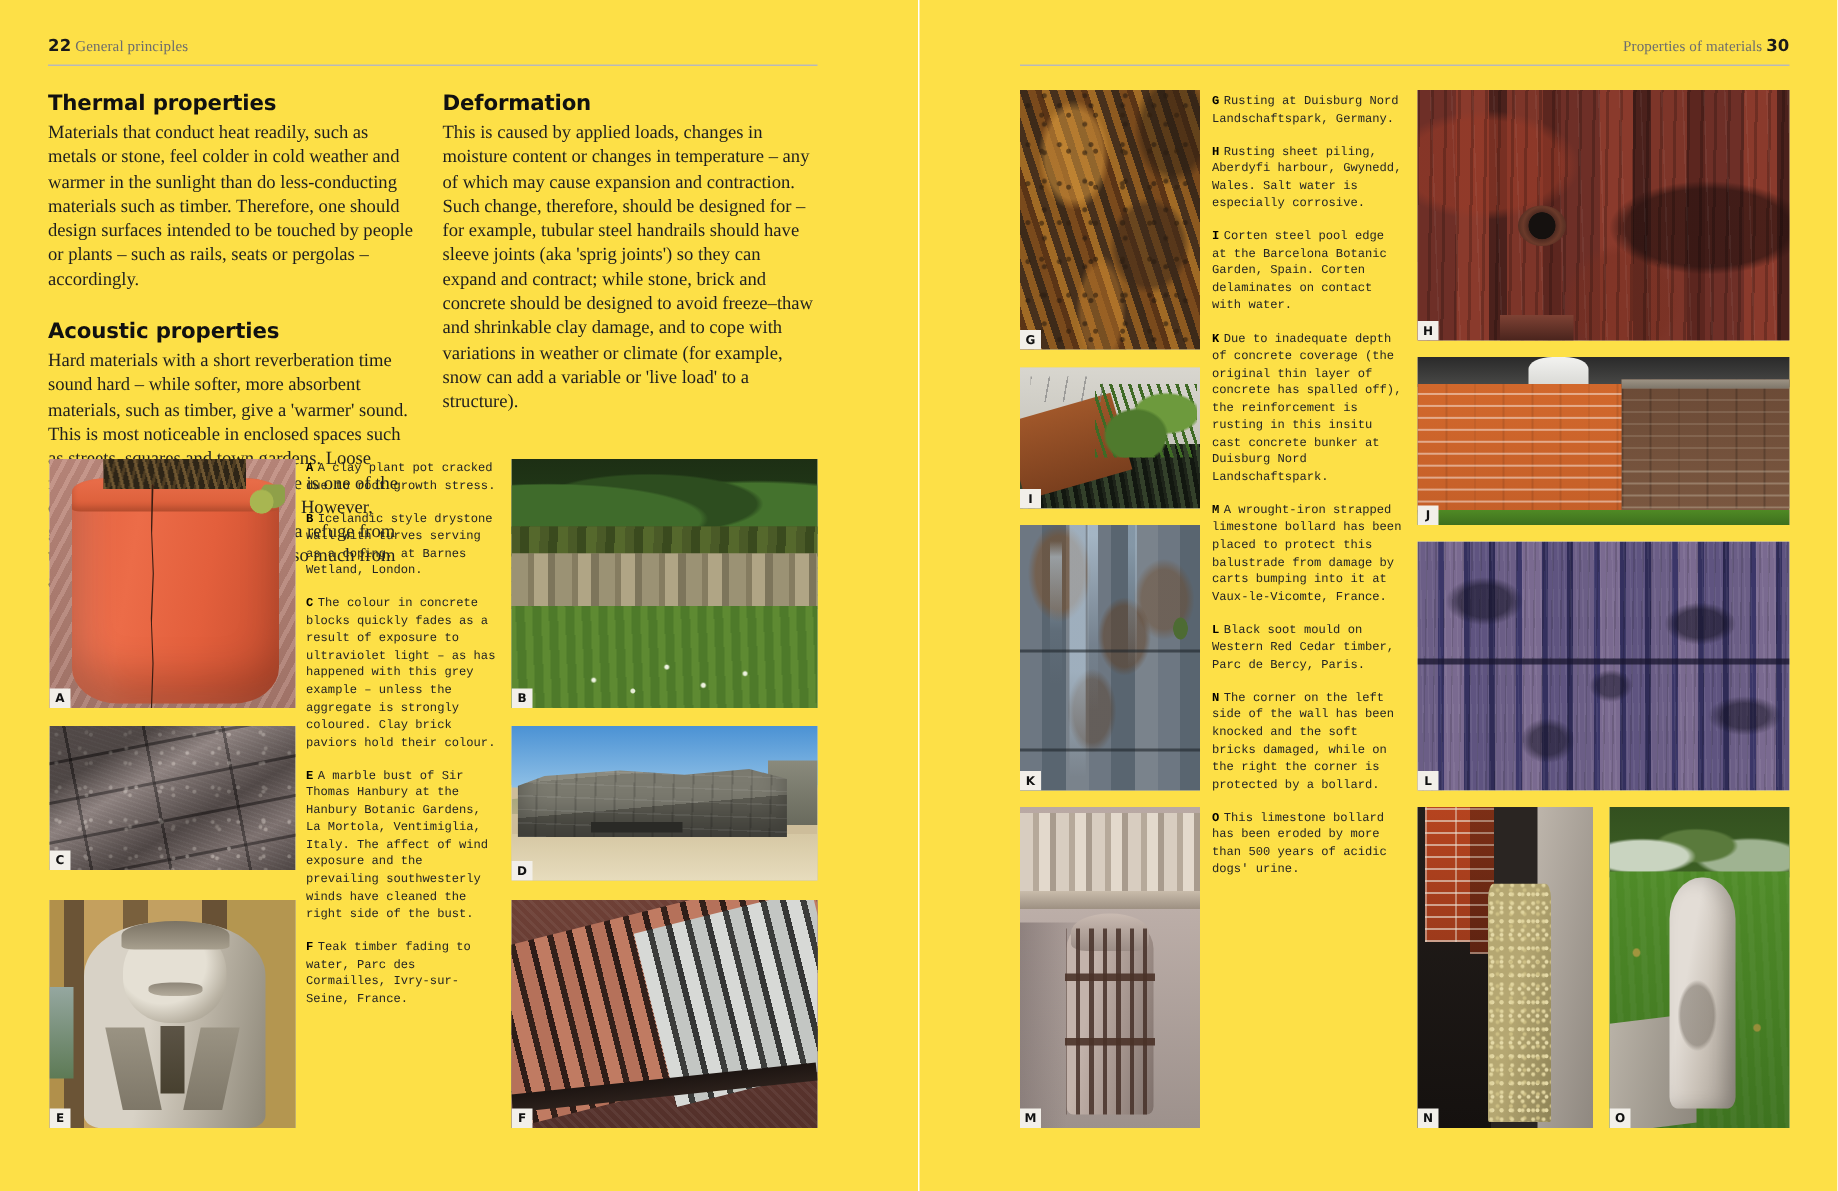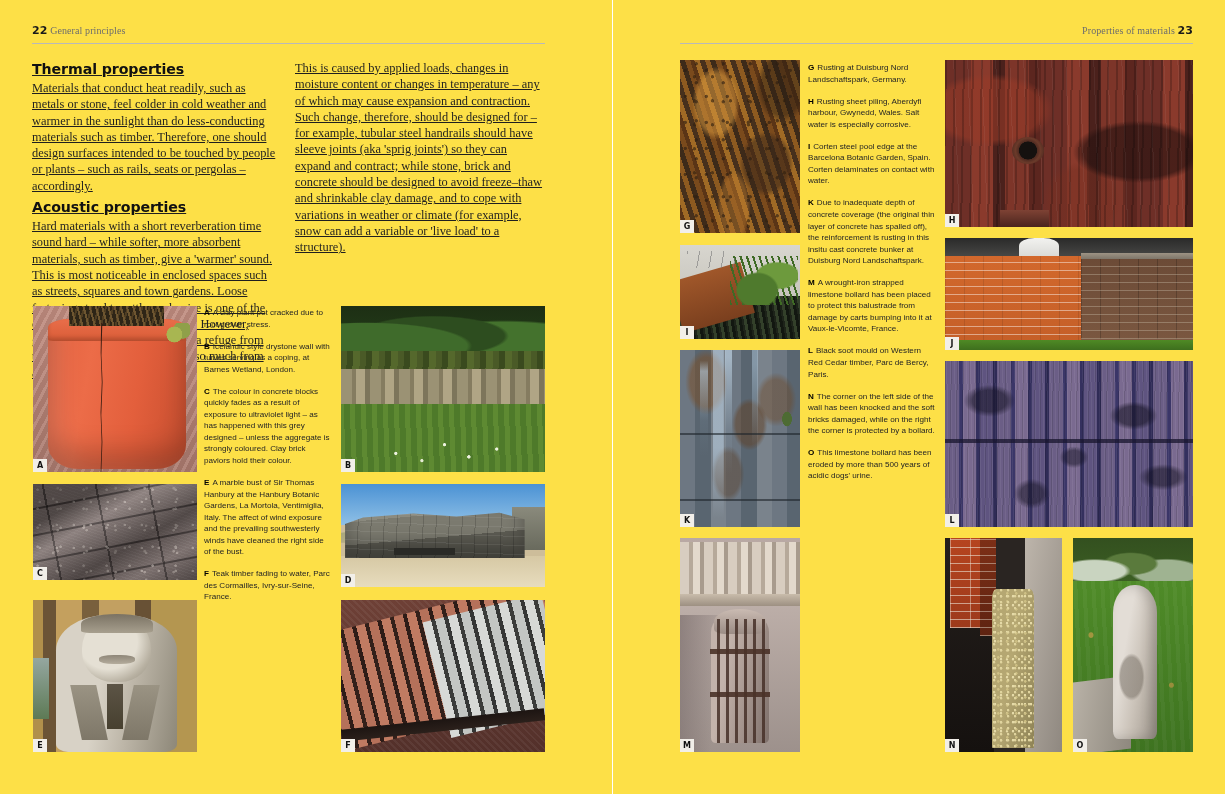--- a/index.html
+++ b/index.html
@@ -37,41 +37,40 @@
   .rule-right { left: 680px; width: 513px; }
 
   
   .bodycol {
     position: absolute;
     font-family: "Liberation Serif", serif;
     color: #1f1f1f;
     font-size: 12.4px;
     line-height: 16.3px;
     text-align: left;
-    text-decoration: underline;
   }
   .bodycol.col1 { left: 32px;  top: 60px; width: 248px; }
   .bodycol.col2 { left: 295px; top: 60px; width: 250px; }
 
   .sec-head {
     font-family: "DejaVu Sans", sans-serif;
     font-weight: bold;
     font-size: 14.2px;
     line-height: 18px;
     color: #111;
     letter-spacing: -0.1px;
     margin-bottom: 2px;
   }
-  .sec-head.spaced { margin-top: 4px; }
+  .sec-head.spaced { margin-top: 18px; }
   .body-p { margin: 0 0 0 0; }
 
   
   .capcol {
     position: absolute;
-    font-family: Liberation Sans, sans-serif;
+    font-family: Liberation Mono, monospace;
     font-size: 8.1px;
     line-height: 11.55px;
     color: #242424;
   }
   .capcol.left-caps  { left: 204px; top: 307px; width: 128px; }
   .capcol.right-caps { left: 808px; top: 62px;  width: 127px; }
   .cap { margin-bottom: 10.5px; }
   .cap .lt {
     font-weight: bold; color: #000;
     margin-right: 3px;
@@ -592,32 +591,33 @@
     <div class="rule rule-left"></div>
 
     <div class="bodycol col1">
       <div class="sec-head">Thermal properties</div>
       <p class="body-p">Materials that conduct heat readily, such as metals or stone, feel colder in cold weather and warmer in the sunlight than do less-conducting materials such as timber. Therefore, one should design surfaces intended to be touched by people or plants – such as rails, seats or pergolas – accordingly.</p>
       <div class="sec-head spaced">Acoustic properties</div>
       <p class="body-p">Hard materials with a short reverberation time sound hard – while softer, more absorbent materials, such as timber, give a 'warmer' sound. This is most noticeable in enclosed spaces such as streets, squares and town gardens. Loose fastenings tend to rattle, and noise is one of the challenges of designing in towns. However, gardens and squares can provide a refuge from the sound of city streets (but not so much from aircraft noise).</p>
     </div>
 
     <div class="bodycol col2">
+      <div class="sec-head">Deformation</div>
       <p class="body-p">This is caused by applied loads, changes in moisture content or changes in temperature – any of which may cause expansion and contraction. Such change, therefore, should be designed for – for example, tubular steel handrails should have sleeve joints (aka 'sprig joints') so they can expand and contract; while stone, brick and concrete should be designed to avoid freeze–thaw and shrinkable clay damage, and to cope with variations in weather or climate (for example, snow can add a variable or 'live load' to a structure).</p>
     </div>
 
     <div class="capcol left-caps">
       <div class="cap">
         <span class="lt">A</span><span>A clay plant pot cracked due to root growth stress.</span>
       </div>
       <div class="cap">
         <span class="lt">B</span><span>Icelandic style drystone wall with turves serving as a coping, at Barnes Wetland, London.</span>
       </div>
       <div class="cap">
-        <span class="lt">C</span><span>The colour in concrete blocks quickly fades as a result of exposure to ultraviolet light – as has happened with this grey designed – unless the aggregate is strongly coloured. Clay brick paviors hold their colour.</span>
+        <span class="lt">C</span><span>The colour in concrete blocks quickly fades as a result of exposure to ultraviolet light – as has happened with this grey example – unless the aggregate is strongly coloured. Clay brick paviors hold their colour.</span>
       </div>
       <div class="cap">
         <span class="lt">E</span><span>A marble bust of Sir Thomas Hanbury at the Hanbury Botanic Gardens, La Mortola, Ventimiglia, Italy. The affect of wind exposure and the prevailing southwesterly winds have cleaned the right side of the bust.</span>
       </div>
       <div class="cap">
         <span class="lt">F</span><span>Teak timber fading to water, Parc des Cormailles, Ivry-sur-Seine, France.</span>
       </div>
     </div>
 
     <div class="photo" style="left:33px; top:306px; width:164px; height:166px;">
@@ -688,21 +688,21 @@
         <div class="frontedge"></div>
       </div>
       <div class="badge">F</div>
     </div>
   </div>
 
   <div class="page page-right">
 
     <div class="runhead runhead-right">
       <span>Properties of materials</span>
-      <span class="folio">23</span>
+      <span class="folio">30</span>
     </div>
     <div class="rule rule-right" style="left:67px; width:513px;"></div>
 
     <div class="capcol right-caps" style="left:195px;">
       <div class="cap">
         <span class="lt">G</span><span>Rusting at Duisburg Nord Landschaftspark, Germany.</span>
       </div>
       <div class="cap">
         <span class="lt">H</span><span>Rusting sheet piling, Aberdyfi harbour, Gwynedd, Wales. Salt water is especially corrosive.</span>
       </div>

